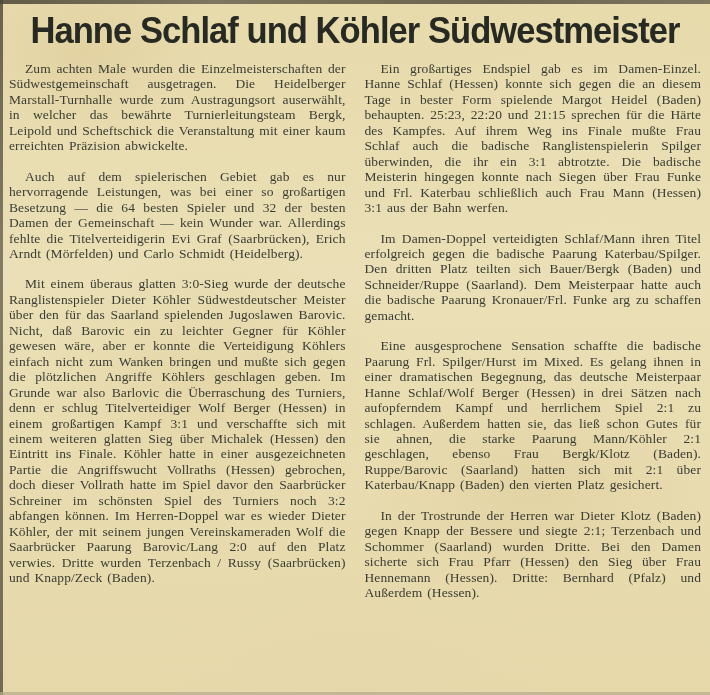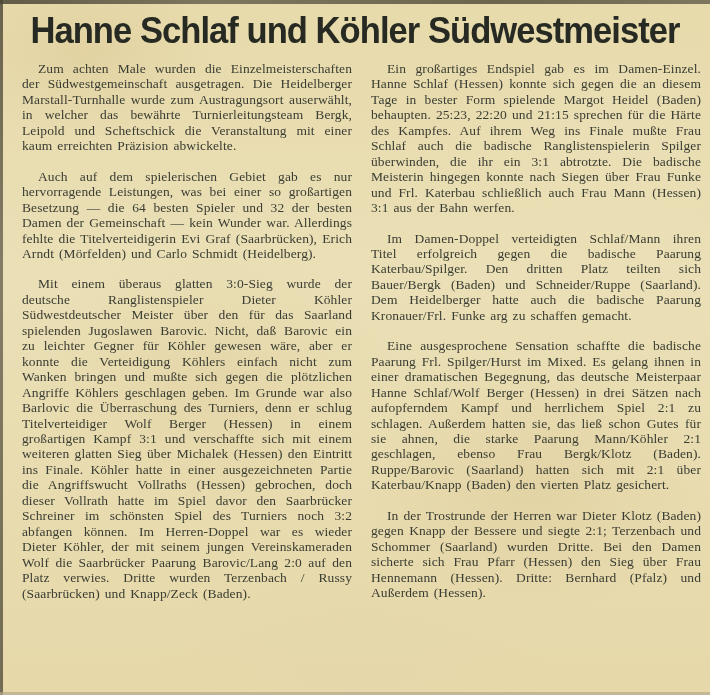--- a/index.html
+++ b/index.html
@@ -43,21 +43,21 @@
     line-height: 40px;
     letter-spacing: -1px;
     color: #262a22;
     transform: scaleX(0.96);
     transform-origin: center;
     white-space: nowrap;
   }
   .columns {
     display: flex;
     gap: 19px;
-    padding: 3px 9px 0 22px;
+    padding: 3px 9px 0 9px;
   }
   .col {
     flex: 1 1 0;
     text-align: justify;
     font-size: 13.5px;
     line-height: 15.45px;
     color: #3a3d33;
     letter-spacing: 0.1px;
     word-spacing: 1.5px;
   }
@@ -77,17 +77,17 @@
 <h1 class="headline">Hanne Schlaf und Köhler Südwestmeister</h1>
 
 <div class="columns">
   <div class="col">
     <p>Zum achten Male wurden die Einzelmeisterschaften der Südwestgemeinschaft ausgetragen. Die Heidelberger Marstall-Turnhalle wurde zum Austragungsort auserwählt, in welcher das bewährte Turnierleitungsteam Bergk, Leipold und Scheftschick die Veranstaltung mit einer kaum erreichten Präzision abwickelte.</p>
     <p>Auch auf dem spielerischen Gebiet gab es nur hervorragende Leistungen, was bei einer so großartigen Besetzung — die 64 besten Spieler und 32 der besten Damen der Gemeinschaft — kein Wunder war. Allerdings fehlte die Titelverteidigerin Evi Graf (Saarbrücken), Erich Arndt (Mörfelden) und Carlo Schmidt (Heidelberg).</p>
     <p>Mit einem überaus glatten 3:0-Sieg wurde der deutsche Ranglistenspieler Dieter Köhler Südwestdeutscher Meister über den für das Saarland spielenden Jugoslawen Barovic. Nicht, daß Barovic ein zu leichter Gegner für Köhler gewesen wäre, aber er konnte die Verteidigung Köhlers einfach nicht zum Wanken bringen und mußte sich gegen die plötzlichen Angriffe Köhlers geschlagen geben. Im Grunde war also Barlovic die Überraschung des Turniers, denn er schlug Titelverteidiger Wolf Berger (Hessen) in einem großartigen Kampf 3:1 und verschaffte sich mit einem weiteren glatten Sieg über Michalek (Hessen) den Eintritt ins Finale. Köhler hatte in einer ausgezeichneten Partie die Angriffswucht Vollraths (Hessen) gebrochen, doch dieser Vollrath hatte im Spiel davor den Saarbrücker Schreiner im schönsten Spiel des Turniers noch 3:2 abfangen können. Im Herren-Doppel war es wieder Dieter Köhler, der mit seinem jungen Vereinskameraden Wolf die Saarbrücker Paarung Barovic/Lang 2:0 auf den Platz verwies. Dritte wurden Terzenbach / Russy (Saarbrücken) und Knapp/Zeck (Baden).</p>
   </div>
   <div class="col">
     <p>Ein großartiges Endspiel gab es im Damen-Einzel. Hanne Schlaf (Hessen) konnte sich gegen die an diesem Tage in bester Form spielende Margot Heidel (Baden) behaupten. 25:23, 22:20 und 21:15 sprechen für die Härte des Kampfes. Auf ihrem Weg ins Finale mußte Frau Schlaf auch die badische Ranglistenspielerin Spilger überwinden, die ihr ein 3:1 abtrotzte. Die badische Meisterin hingegen konnte nach Siegen über Frau Funke und Frl. Katerbau schließlich auch Frau Mann (Hessen) 3:1 aus der Bahn werfen.</p>
-    <p>Im Damen-Doppel verteidigten Schlaf/Mann ihren Titel erfolgreich gegen die badische Paarung Katerbau/Spilger. Den dritten Platz teilten sich Bauer/Bergk (Baden) und Schneider/Ruppe (Saarland). Dem Heidelberger hatte auch die badische Paarung Kronauer/Frl. Funke arg zu schaffen gemacht.</p>
+    <p>Im Damen-Doppel verteidigten Schlaf/Mann ihren Titel erfolgreich gegen die badische Paarung Katerbau/Spilger. Den dritten Platz teilten sich Bauer/Bergk (Baden) und Schneider/Ruppe (Saarland). Dem Meisterpaar hatte auch die badische Paarung Kronauer/Frl. Funke arg zu schaffen gemacht.</p>
     <p>Eine ausgesprochene Sensation schaffte die badische Paarung Frl. Spilger/Hurst im Mixed. Es gelang ihnen in einer dramatischen Begegnung, das deutsche Meisterpaar Hanne Schlaf/Wolf Berger (Hessen) in drei Sätzen nach aufopferndem Kampf und herrlichem Spiel 2:1 zu schlagen. Außerdem hatten sie, das ließ schon Gutes für sie ahnen, die starke Paarung Mann/Köhler 2:1 geschlagen, ebenso Frau Bergk/Klotz (Baden). Ruppe/Barovic (Saarland) hatten sich mit 2:1 über Katerbau/Knapp (Baden) den vierten Platz gesichert.</p>
     <p>In der Trostrunde der Herren war Dieter Klotz (Baden) gegen Knapp der Bessere und siegte 2:1; Terzenbach und Schommer (Saarland) wurden Dritte. Bei den Damen sicherte sich Frau Pfarr (Hessen) den Sieg über Frau Hennemann (Hessen). Dritte: Bernhard (Pfalz) und Außerdem (Hessen).</p>
   </div>
 </div>
 
 </body></html>

